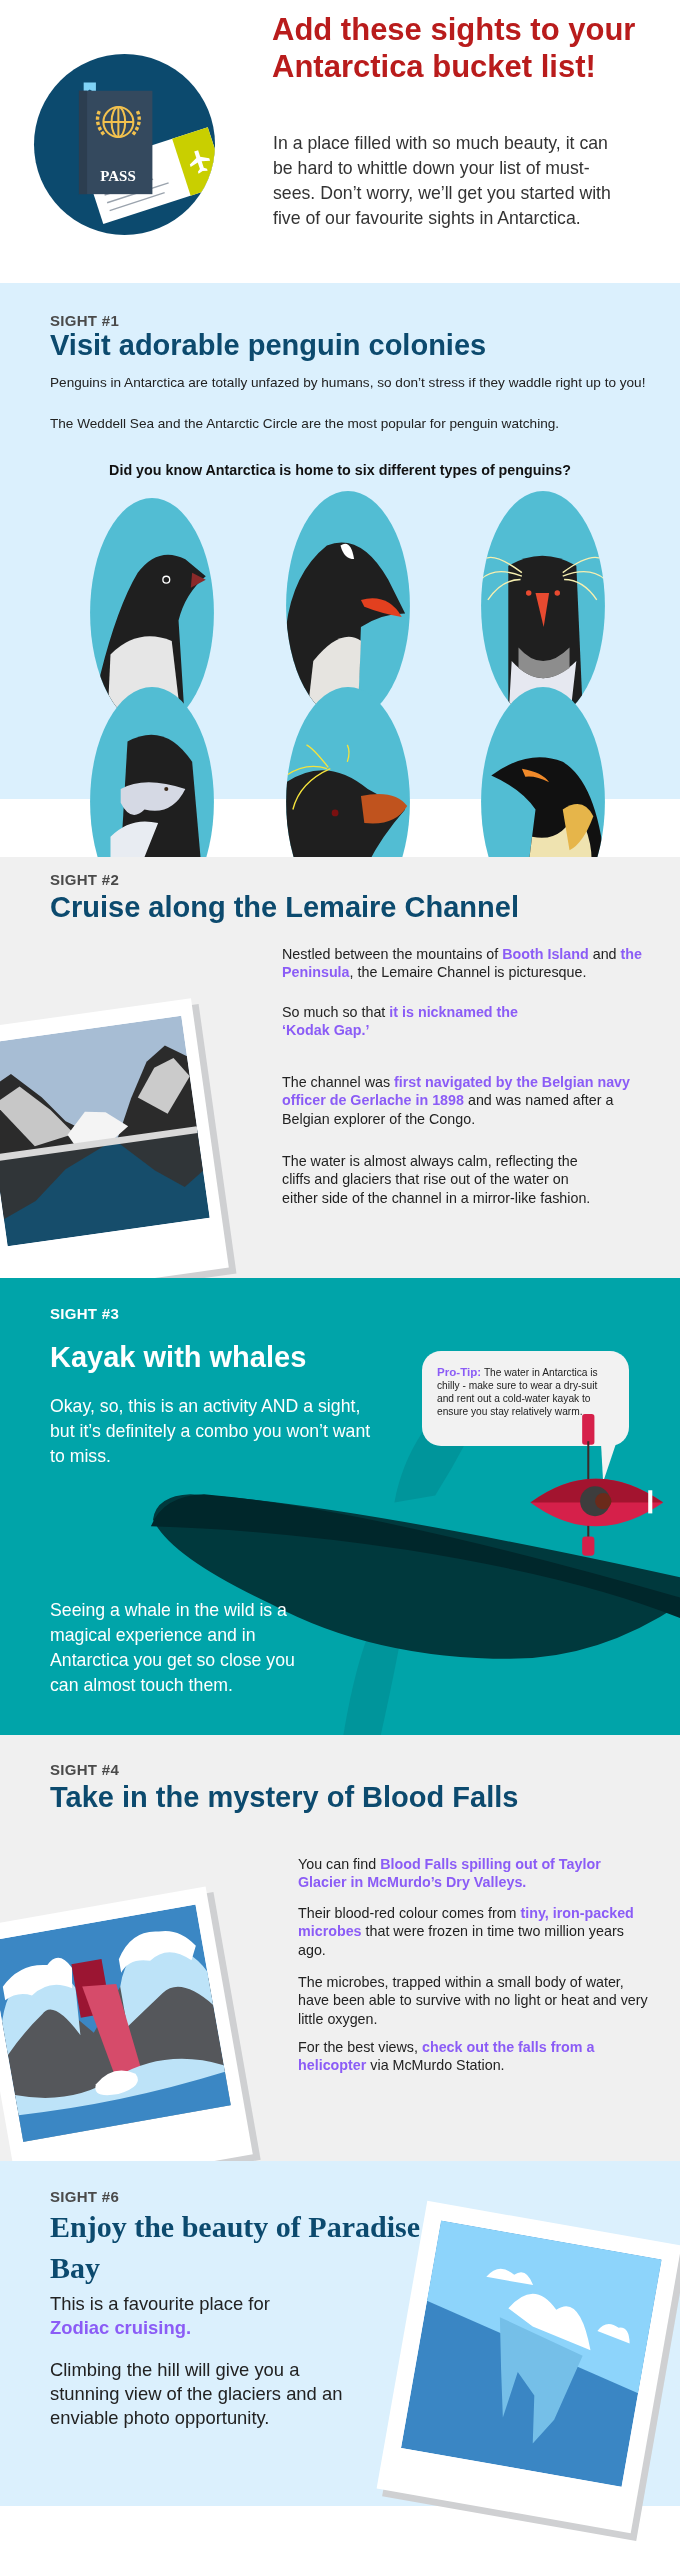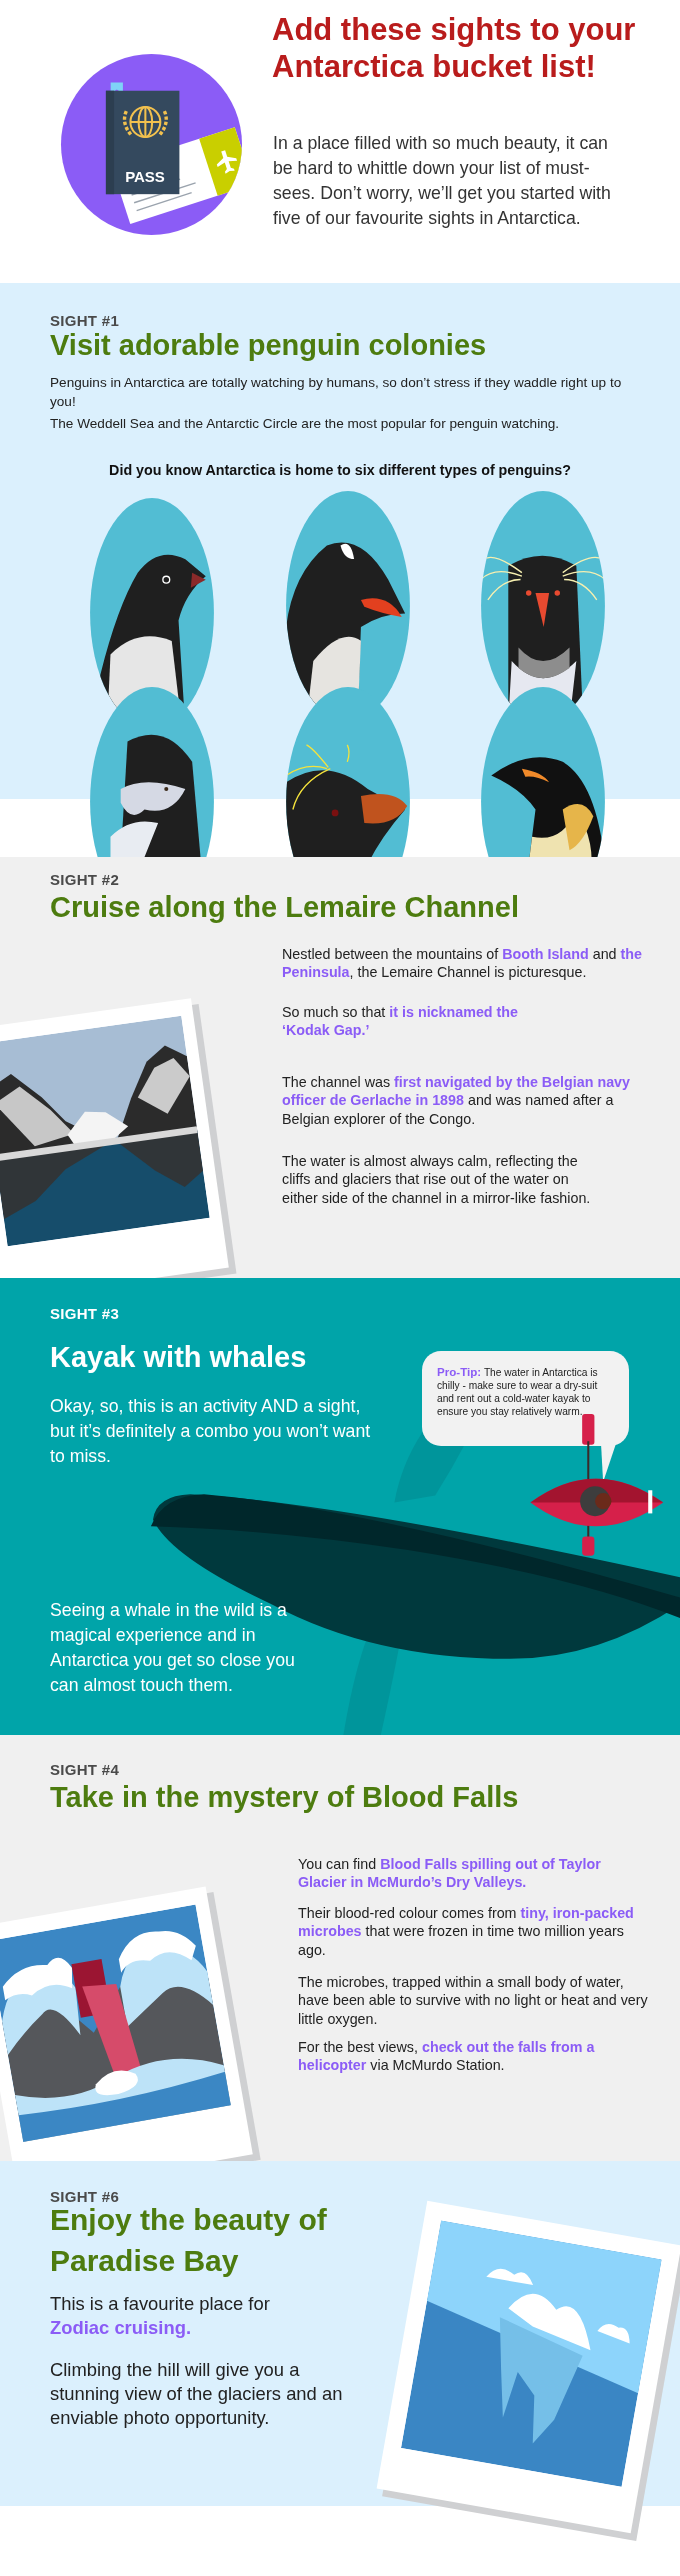--- a/index.html
+++ b/index.html
@@ -4,27 +4,27 @@
 <style>
   * { box-sizing: border-box; margin: 0; padding: 0; }
   html, body { width: 680px; background: #ffffff; font-family: "Liberation Sans", sans-serif; color: #222; }
   body { position: relative; height: 2576px; overflow: hidden; }
   .red { color: #8b5cf6; }
   .b { font-weight: bold; }
   section { position: absolute; left: 0; width: 680px; overflow: visible; }
 
   
   #hero { top: 0; height: 283px; background: #fff; }
-  .hero-circle { position: absolute; left: 61px; top: 54px; width: 181px; height: 181px; border-radius: 50%; background: #8b5cf6; overflow: hidden; }
+  .hero-circle { position: absolute; left: 34px; top: 54px; width: 181px; height: 181px; border-radius: 50%; background: #0c4a6e; overflow: hidden; font-family: Liberation Serif, serif; }
   .hero-title { position: absolute; left: 272px; top: 11px; width: 381px; font-size: 31px; line-height: 37px; font-weight: bold; color: #b91c1c; }
   .hero-text { position: absolute; left: 273px; top: 131px; width: 340px; font-size: 17.7px; line-height: 25px; color: #333; }
 
   
   .sight-label { position: absolute; left: 50px; font-size: 15px; font-weight: bold; color: #4a4a4a; letter-spacing: 0.3px; }
-  .sight-title { position: absolute; left: 50px; font-size: 29px; font-weight: bold; color: #4d7c0f; line-height: 35px; }
+  .sight-title { position: absolute; left: 50px; font-size: 29px; font-weight: bold; color: #0c4a6e; line-height: 35px; }
   .body-txt { font-size: 14.3px; line-height: 18.4px; color: #222; }
 
   
   #s1 { top: 283px; height: 516px; background: #dbf0fd; }
   #s1 .sight-label { top: 28.6px; }
   #s1 .sight-title { top: 45px; }
   .s1-p1 { position: absolute; left: 50px; top: 90px; width: 598px; font-size: 13.6px; line-height: 19px; color: #222; }
   .s1-p2 { position: absolute; left: 50px; top: 131px; width: 612px; font-size: 13.6px; line-height: 19px; color: #222; }
   .s1-q { position: absolute; left: 0; width: 680px; top: 179px; text-align: center; font-size: 14.3px; font-weight: bold; color: #111; }
   .peng { position: absolute; width: 124px; text-align: center; }
@@ -48,21 +48,21 @@
 
   
   #s4 { top: 1735px; height: 426px; background: #f0f0f0; }
   #s4 .sight-label { top: 26px; }
   #s4 .sight-title { top: 45px; }
   .s4-text { position: absolute; left: 298px; width: 354px; }
 
   
   #s5 { top: 2161px; height: 345px; background: #dbf0fd; }
   #s5 .sight-label { top: 27px; }
-  #s5 .sight-title { top: 38px; line-height: 41px; font-size: 30px; width: 381px; }
+  #s5 .sight-title { top: 45px; line-height: 41px; font-size: 30px; width: 381px; font-family: Liberation Serif, serif; }
   .s5-p { position: absolute; left: 50px; width: 340px; font-size: 18.4px; line-height: 24px; color: #222; }
 
   #footer { top: 2507px; height: 69px; background: #fff; }
 </style>
 </head>
 <body>
 
 <section id="hero">
   <div class="hero-circle">
     <svg width="181" height="181" viewBox="0 0 266 266">
@@ -89,21 +89,21 @@
     </svg>
     <div style="position:absolute;left:58px;top:114px;width:52px;text-align:center;color:#fff;font-weight:bold;font-size:15px;">PASS</div>
   </div>
   <h1 class="hero-title">Add these sights to your Antarctica bucket list!</h1>
   <p class="hero-text">In a place filled with so much beauty, it can be hard to whittle down your list of must-sees. Don’t worry, we’ll get you started with five of our favourite sights in Antarctica.</p>
 </section>
 
 <section id="s1">
   <div class="sight-label">SIGHT #1</div>
   <h2 class="sight-title">Visit adorable penguin colonies</h2>
-  <p class="s1-p1">Penguins in Antarctica are totally watching by humans, so don’t stress if they waddle right up to you!</p>
+  <p class="s1-p1">Penguins in Antarctica are totally unfazed by humans, so don’t stress if they waddle right up to you!</p>
   <p class="s1-p2">The Weddell Sea and the Antarctic Circle are the most popular for penguin watching.</p>
   <p class="s1-q">Did you know Antarctica is home to six different types of penguins?</p>
 
   <div class="peng" style="left:90px; top:215px;">
     <svg class="oval" viewBox="0 0 182 338">
       <defs>
           <clipPath id="c1">
             <ellipse cx="91" cy="169" rx="91" ry="169"></ellipse>
           </clipPath>
         </defs>

